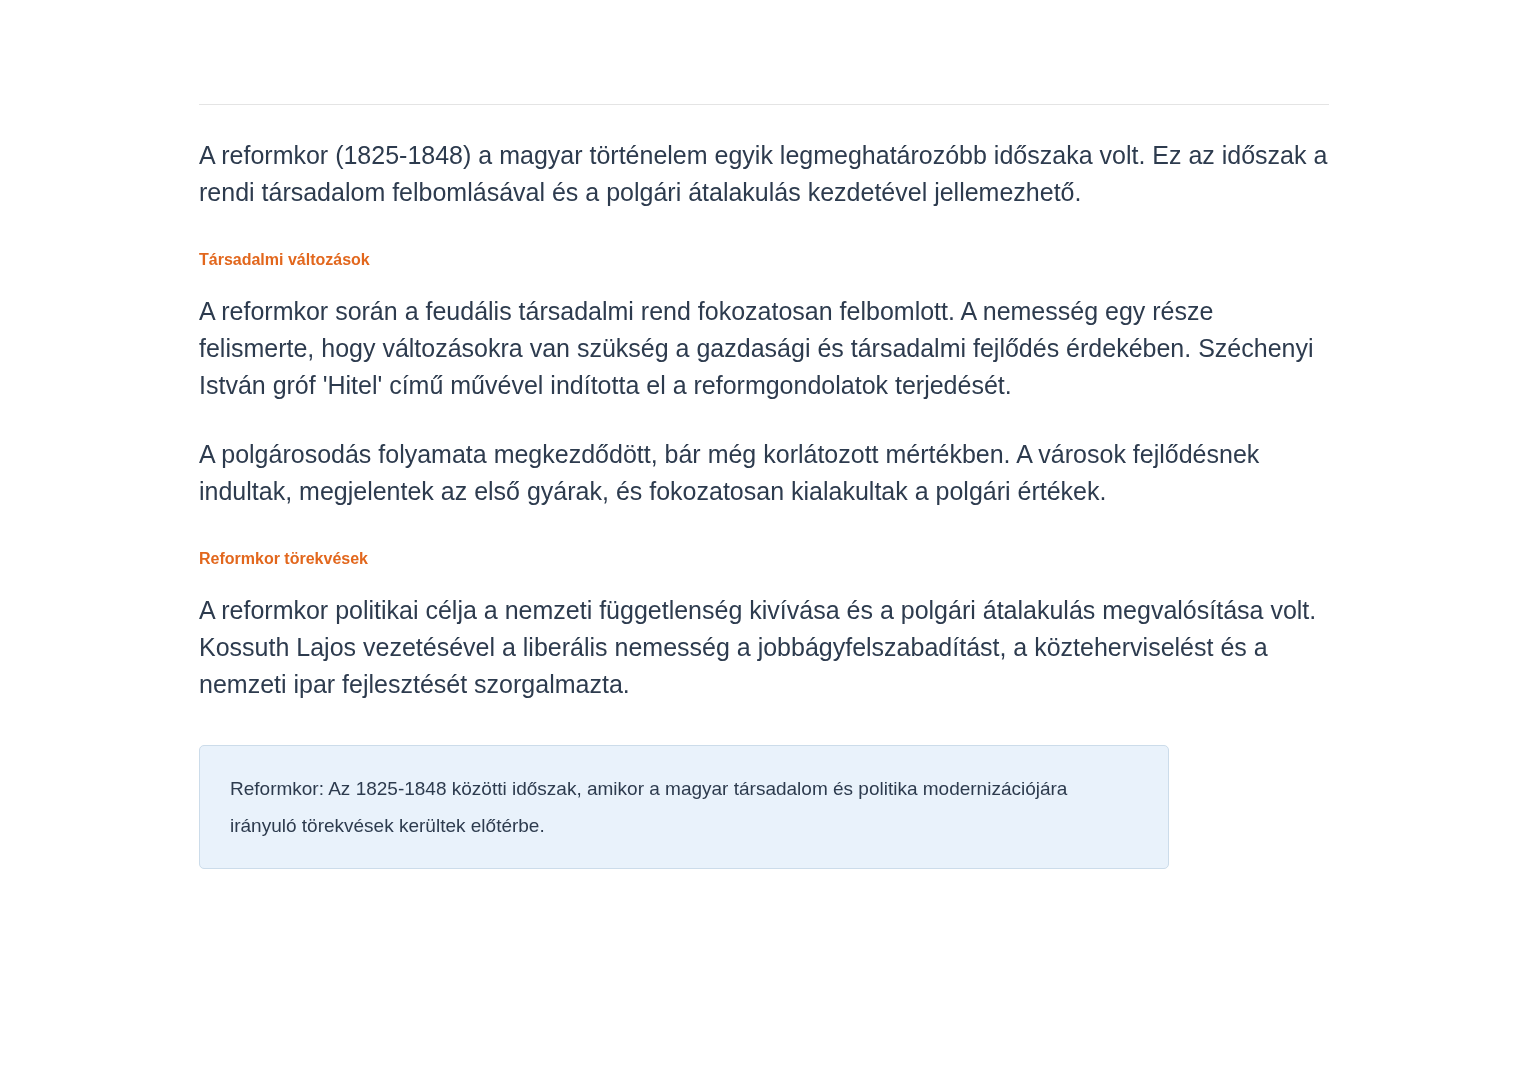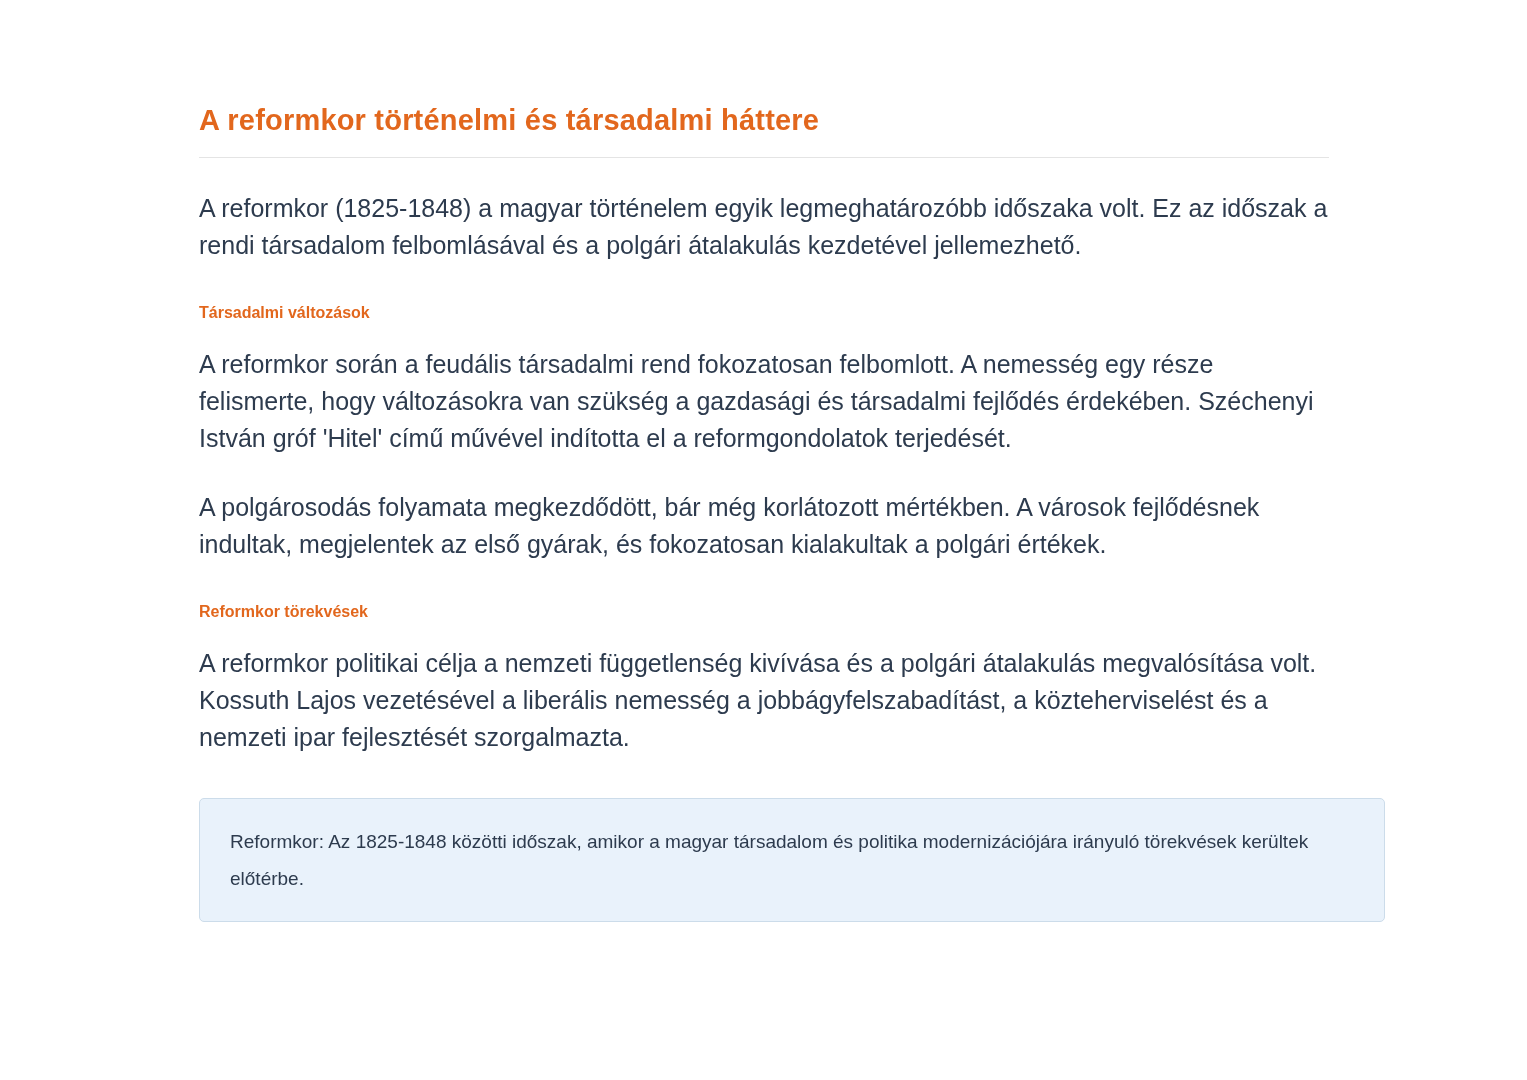--- a/index.html
+++ b/index.html
@@ -51,41 +51,40 @@
     width: 1130px;
     margin: 0 0 32px 0;
   }
   .section-heading {
     font-size: 16px;
     font-weight: 700;
     color: var(--accent);
     margin: 40px 0 24px 0;
   }
   .definition-box {
-    width: 1186px;
+    width: 970px;
     background: var(--infobox-bg);
     border: 1px solid var(--infobox-border);
     border-radius: 5px;
     padding: 24px 30px;
     margin-top: 42px;
   }
   .definition-text {
     font-size: 19px;
     line-height: 37px;
     color: var(--text);
     margin: 0;
   }
 </style>
 </head>
 <body>
 
 <div class="page">
   <div class="content">
 
-    <h1 class="page-title">A reformkor történelmi és társadalmi háttere</h1>
 
     <hr class="title-divider">
 
     <p class="para">A reformkor (1825-1848) a magyar történelem egyik legmeghatározóbb időszaka volt. Ez az időszak a rendi társadalom felbomlásával és a polgári átalakulás kezdetével jellemezhető.</p>
 
     <h2 class="section-heading">Társadalmi változások</h2>
 
     <p class="para">A reformkor során a feudális társadalmi rend fokozatosan felbomlott. A nemesség egy része felismerte, hogy változásokra van szükség a gazdasági és társadalmi fejlődés érdekében. Széchenyi István gróf 'Hitel' című művével indította el a reformgondolatok terjedését.</p>
 
     <p class="para">A polgárosodás folyamata megkezdődött, bár még korlátozott mértékben. A városok fejlődésnek indultak, megjelentek az első gyárak, és fokozatosan kialakultak a polgári értékek.</p>

